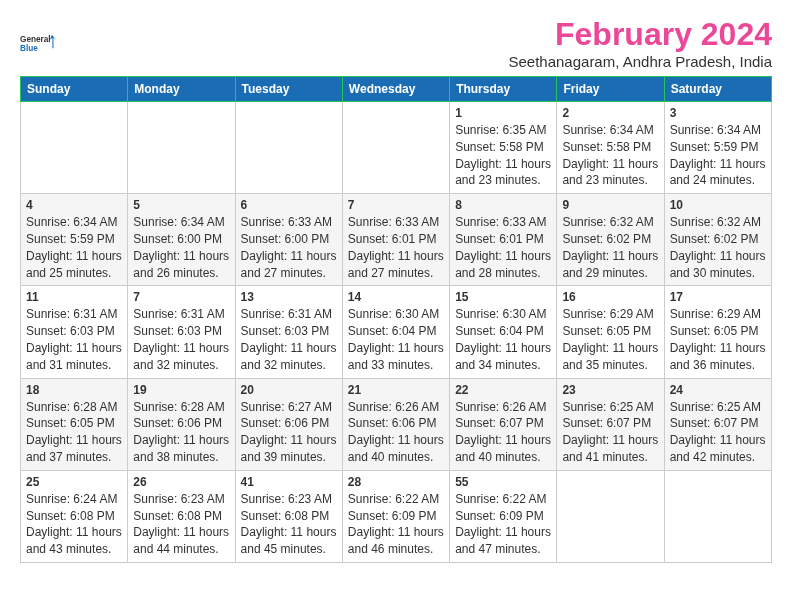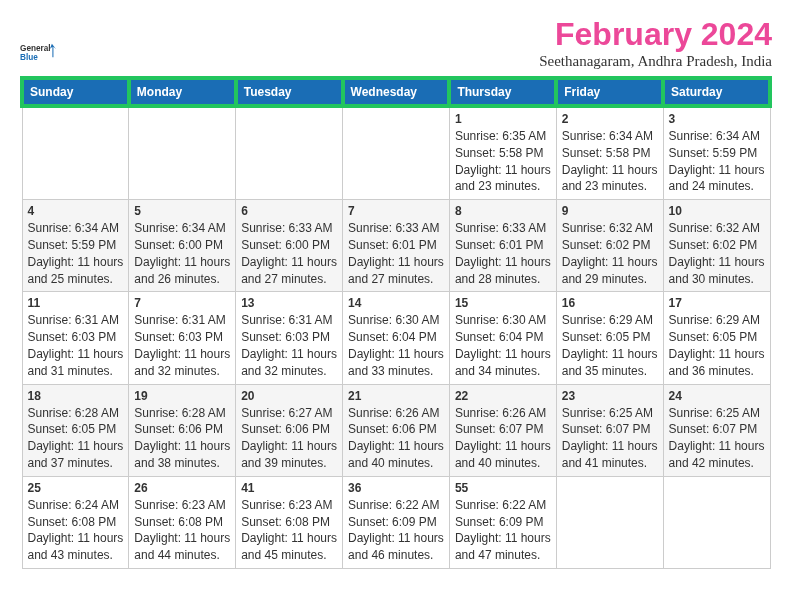--- a/index.html
+++ b/index.html
@@ -11,55 +11,54 @@
       overflow: hidden;
     }
     .page {
       width: 792px;
       min-height: 612px;
       padding: 16px 20px 10px 20px;
     }
     .header-top {
       display: flex;
       justify-content: space-between;
-      align-items: flex-end;
+      align-items: center;
     }
     .logo {
       display: flex;
       align-items: center;
       gap: 4px;
     }
     .title-block {
       text-align: right;
     }
     .calendar-title {
       font-size: 32px;
       font-weight: bold;
       color: #ec4899;
     }
     .calendar-subtitle {
       font-size: 15px;
       color: #333;
       font-weight: normal;
-      font-family: Liberation Serif, serif;
     }
     .calendar-table {
       width: 100%;
       border-collapse: collapse;
       margin-top: 6px;
       font-size: 10.5px;
     }
     .calendar-table th {
       background-color: #1a6db5;
       color: #fff;
       text-align: left;
       padding: 5px 6px;
       font-size: 12px;
       font-weight: bold;
-      border: 4px solid #22c55e;
+      border: 1px solid #22c55e;
     }
     .calendar-table td {
       border: 1px solid #ccc;
       vertical-align: top;
       padding: 4px 5px;
       width: calc(100%/7);
       height: 80px;
       background: #fff;
     }
     .calendar-table tr:nth-child(even) td {
@@ -307,21 +306,21 @@
 and 44 minutes.</div>
           </td>
           <td>
             <div class="day-num">41</div>
             <div class="day-info" style="white-space: pre-line;">Sunrise: 6:23 AM
 Sunset: 6:08 PM
 Daylight: 11 hours
 and 45 minutes.</div>
           </td>
           <td>
-            <div class="day-num">36</div>
+            <div class="day-num">28</div>
             <div class="day-info" style="white-space: pre-line;">Sunrise: 6:22 AM
 Sunset: 6:09 PM
 Daylight: 11 hours
 and 46 minutes.</div>
           </td>
           <td>
             <div class="day-num">55</div>
             <div class="day-info" style="white-space: pre-line;">Sunrise: 6:22 AM
 Sunset: 6:09 PM
 Daylight: 11 hours

